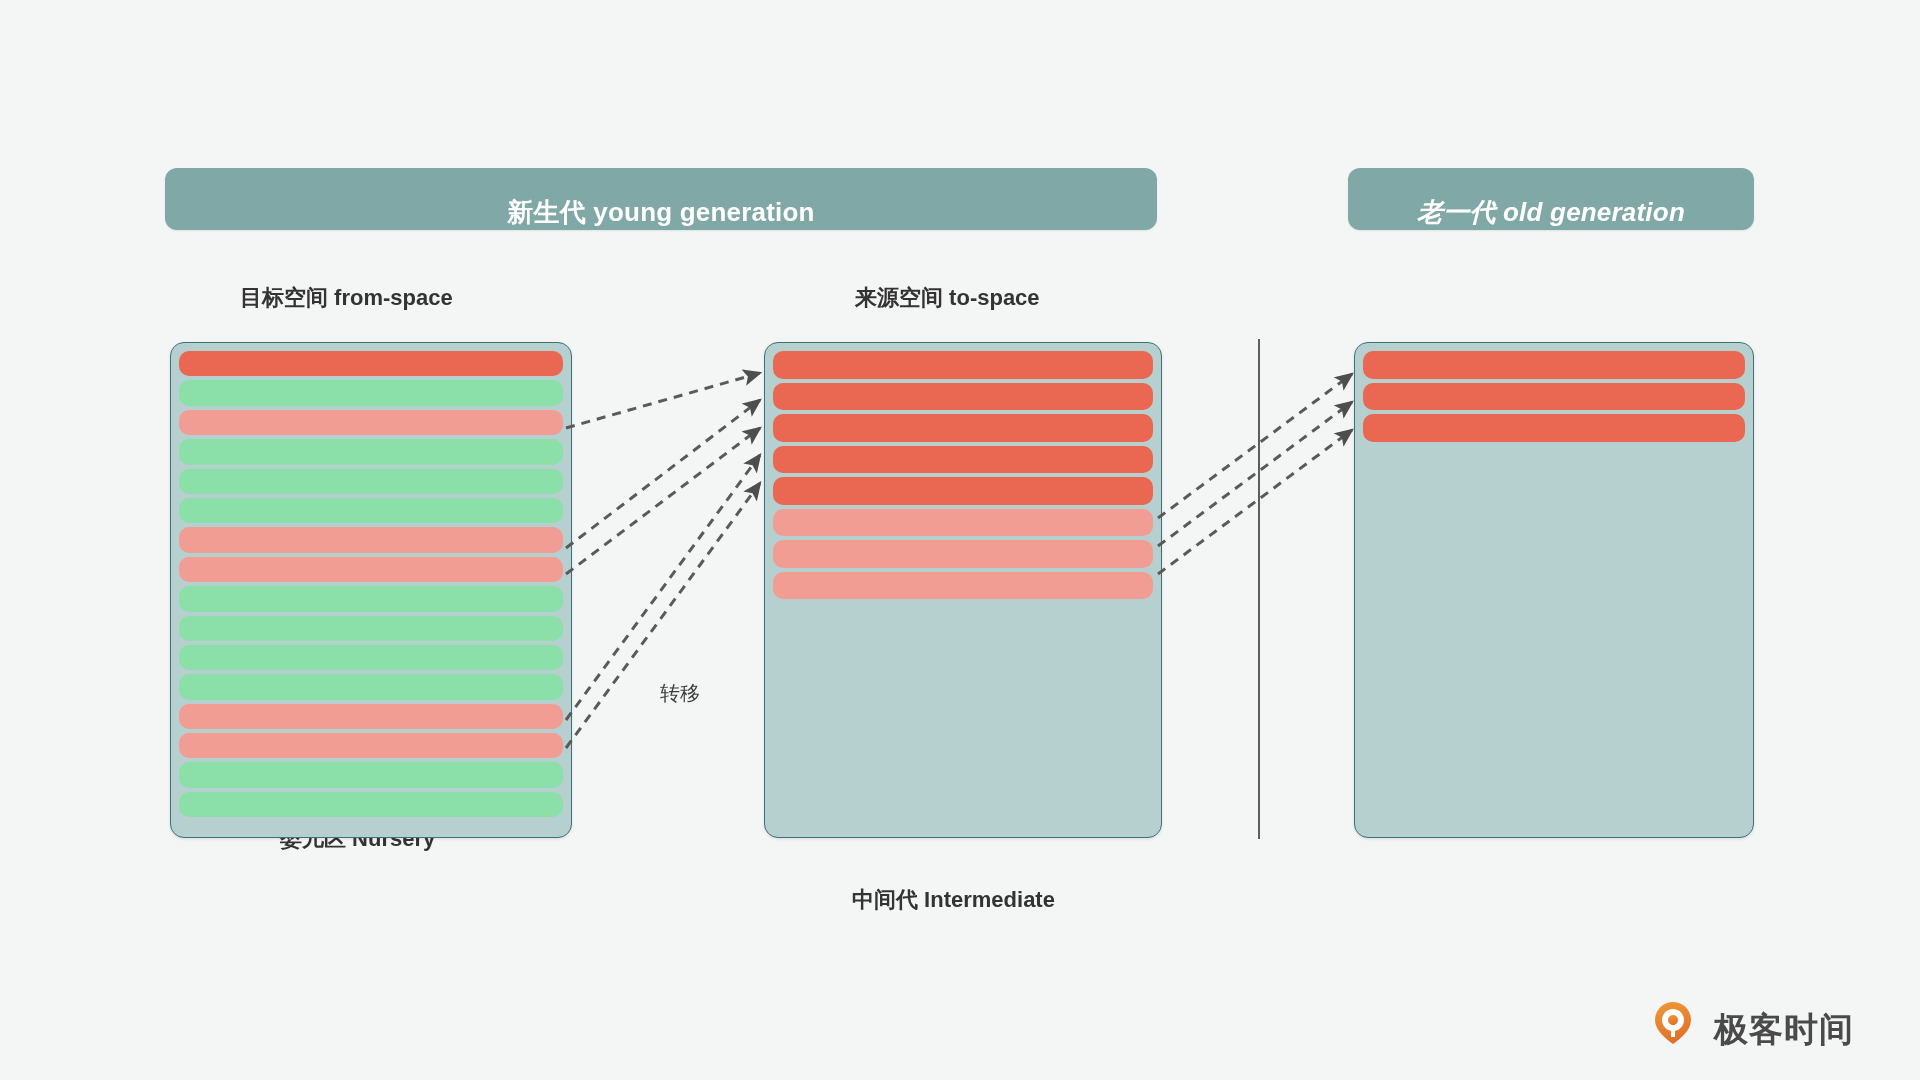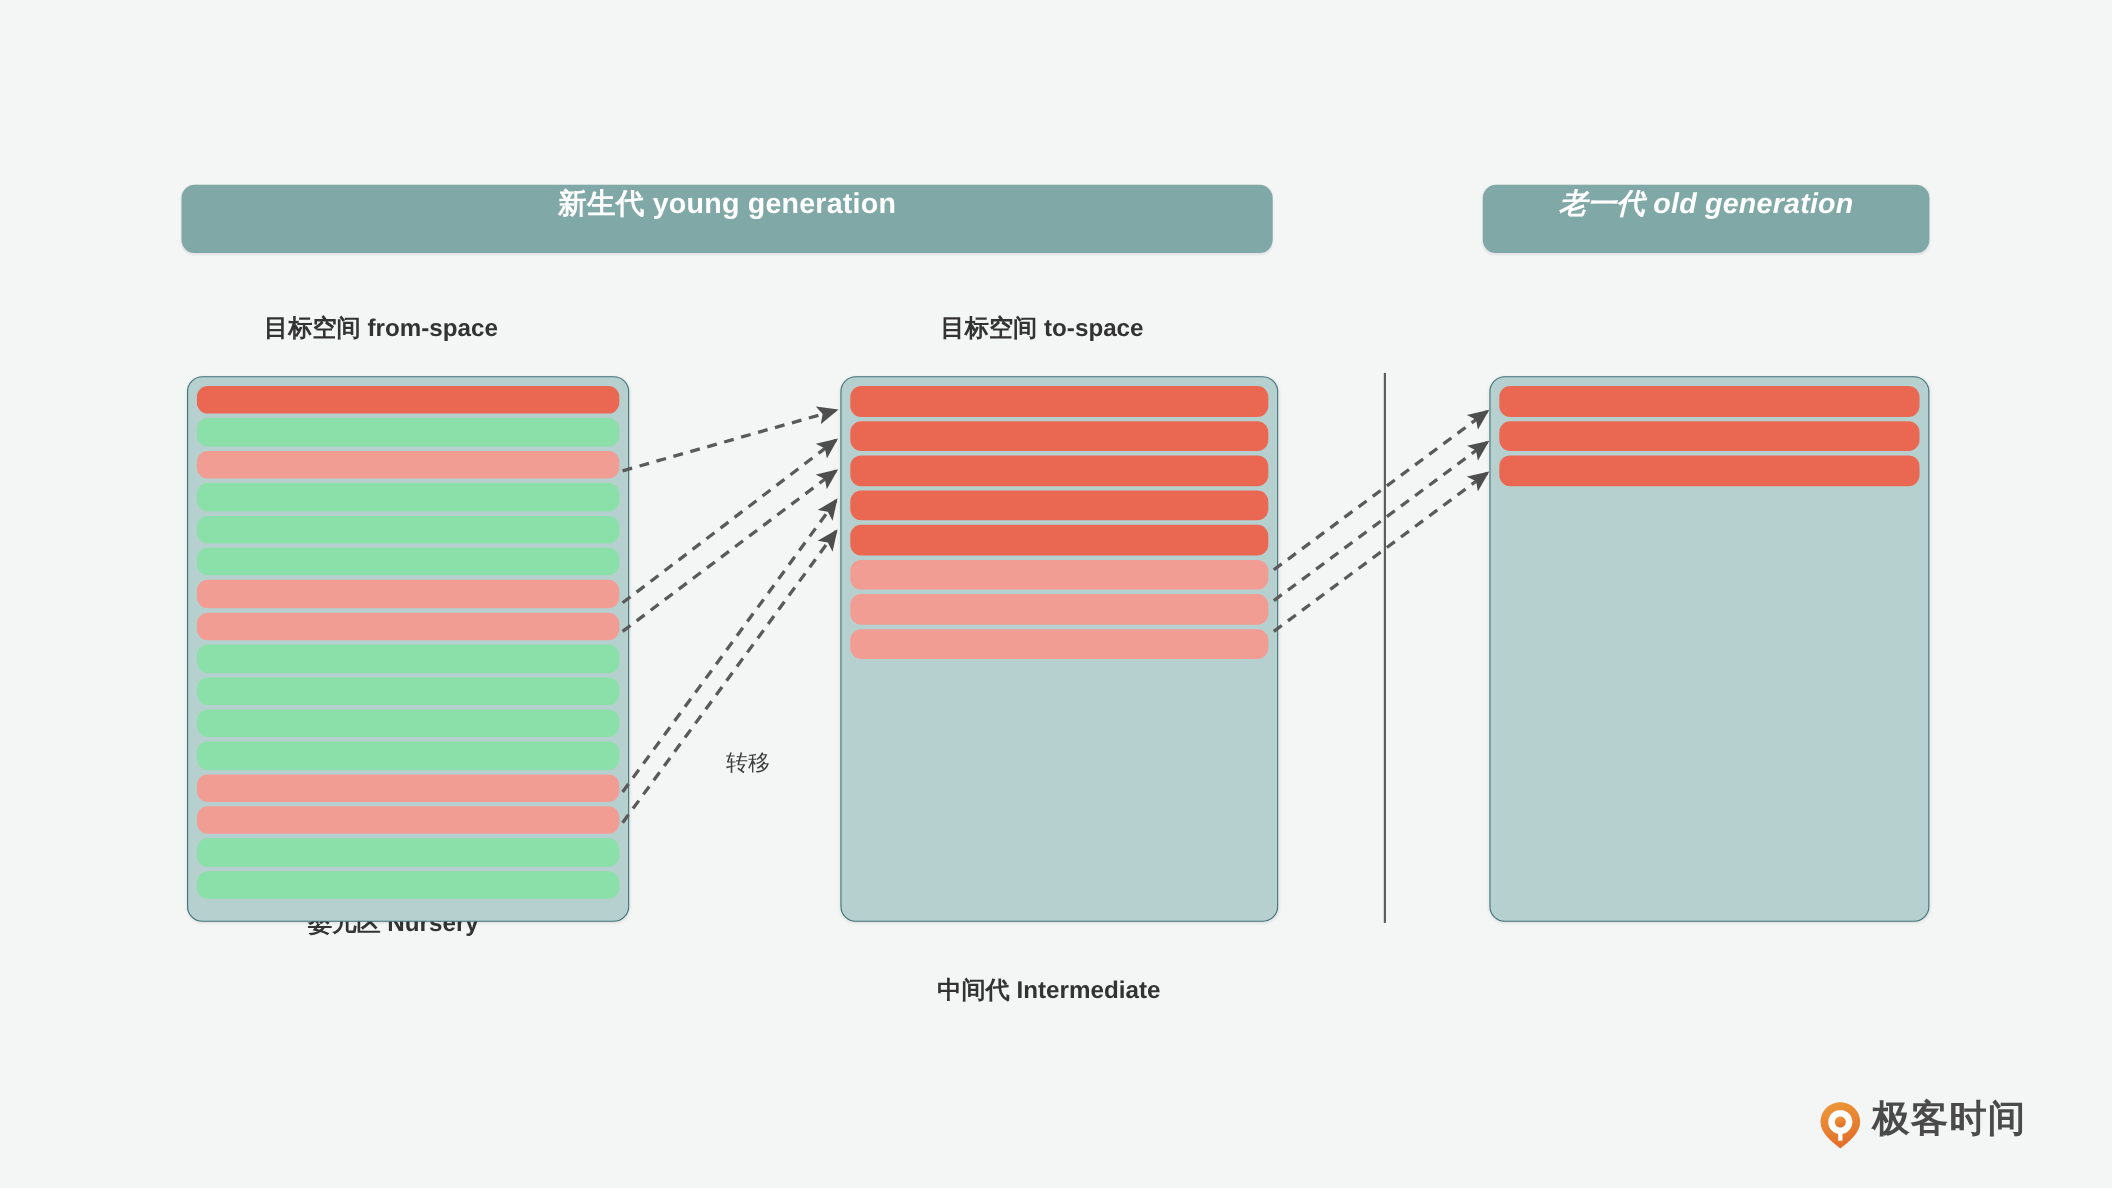--- a/index.html
+++ b/index.html
@@ -10,21 +10,21 @@
     overflow:hidden;
     position:relative;
   }
   #stage{position:absolute;left:0;top:0;width:1920px;height:1080px;}
 
   
   .gen-pill{
     position:absolute;
     background:#80a8a6;
     border-radius:12px;
-    display:flex;align-items:flex-start;justify-content:center;
+    display:flex;align-items:flex-end;justify-content:center;
     color:#ffffff;
     font-size:26px;
     font-weight:700;
     letter-spacing:.2px;
     box-shadow:0 1px 2px rgba(0,0,0,.08);
   }
   #pill-young{left:165px;top:168px;width:992px;height:62px;}
   #pill-old{left:1348px;top:168px;width:406px;height:62px;font-style:italic;}
 
   
@@ -88,21 +88,21 @@
     font-weight:400;
   }
 
   
   #arrows{position:absolute;left:0;top:0;width:1920px;height:1080px;pointer-events:none;}
 
   
   #brand{
     position:absolute;
     left:1650px;top:1000px;
-    display:flex;align-items:flex-start;gap:6px;
+    display:flex;align-items:flex-end;gap:18px;
   }
   #brand-mark{
     width:46px;height:46px;
     position:relative;
     flex:0 0 auto;
   }
   #brand-text{
     font-size:34px;
     font-weight:700;
     color:#4a4a4a;
@@ -116,21 +116,21 @@
 <div id="stage">
 
   <div class="gen-pill" id="pill-young">
     <span>新生代 young generation</span>
   </div>
   <div class="gen-pill" id="pill-old">
     <span>老一代 old generation</span>
   </div>
 
   <div class="caption" id="cap-from">目标空间 from-space</div>
-  <div class="caption" id="cap-to">目标空间 to-space</div>
+  <div class="caption" id="cap-to">来源空间 to-space</div>
   <div class="caption" id="cap-nursery">婴儿区 Nursery</div>
   <div class="caption" id="cap-intermediate">中间代 Intermediate</div>
 
   <div class="space" id="space-from">
       <div class="obj red"></div>
       <div class="obj green"></div>
       <div class="obj salmon"></div>
       <div class="obj green"></div>
       <div class="obj green"></div>
       <div class="obj green"></div>

